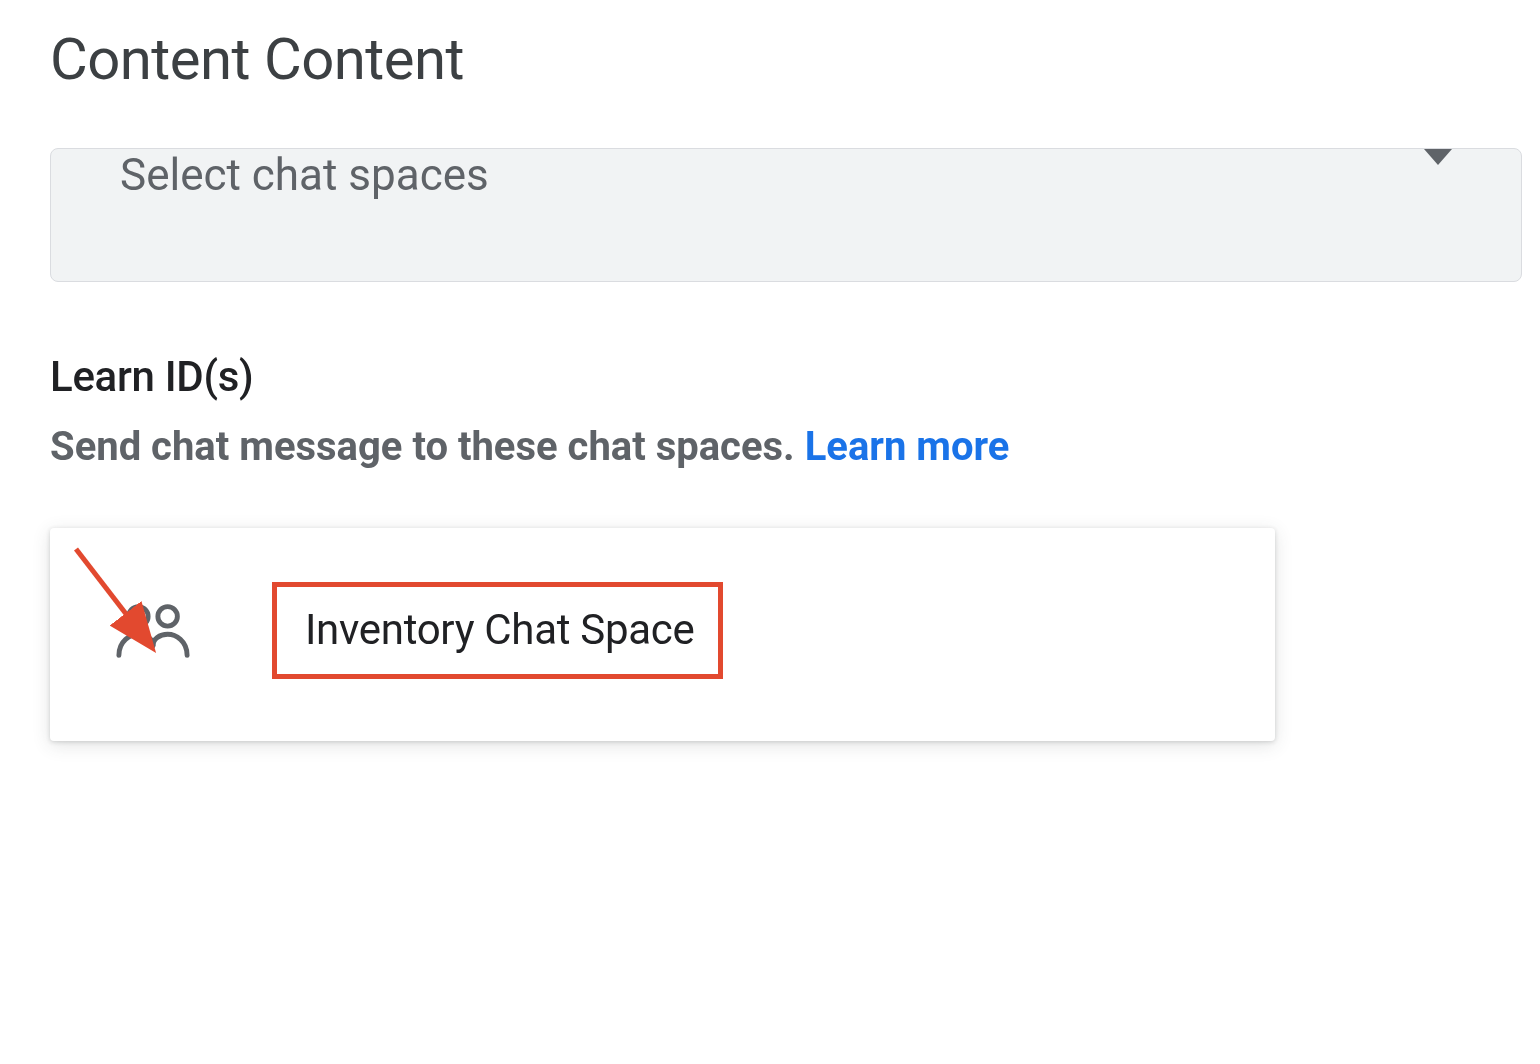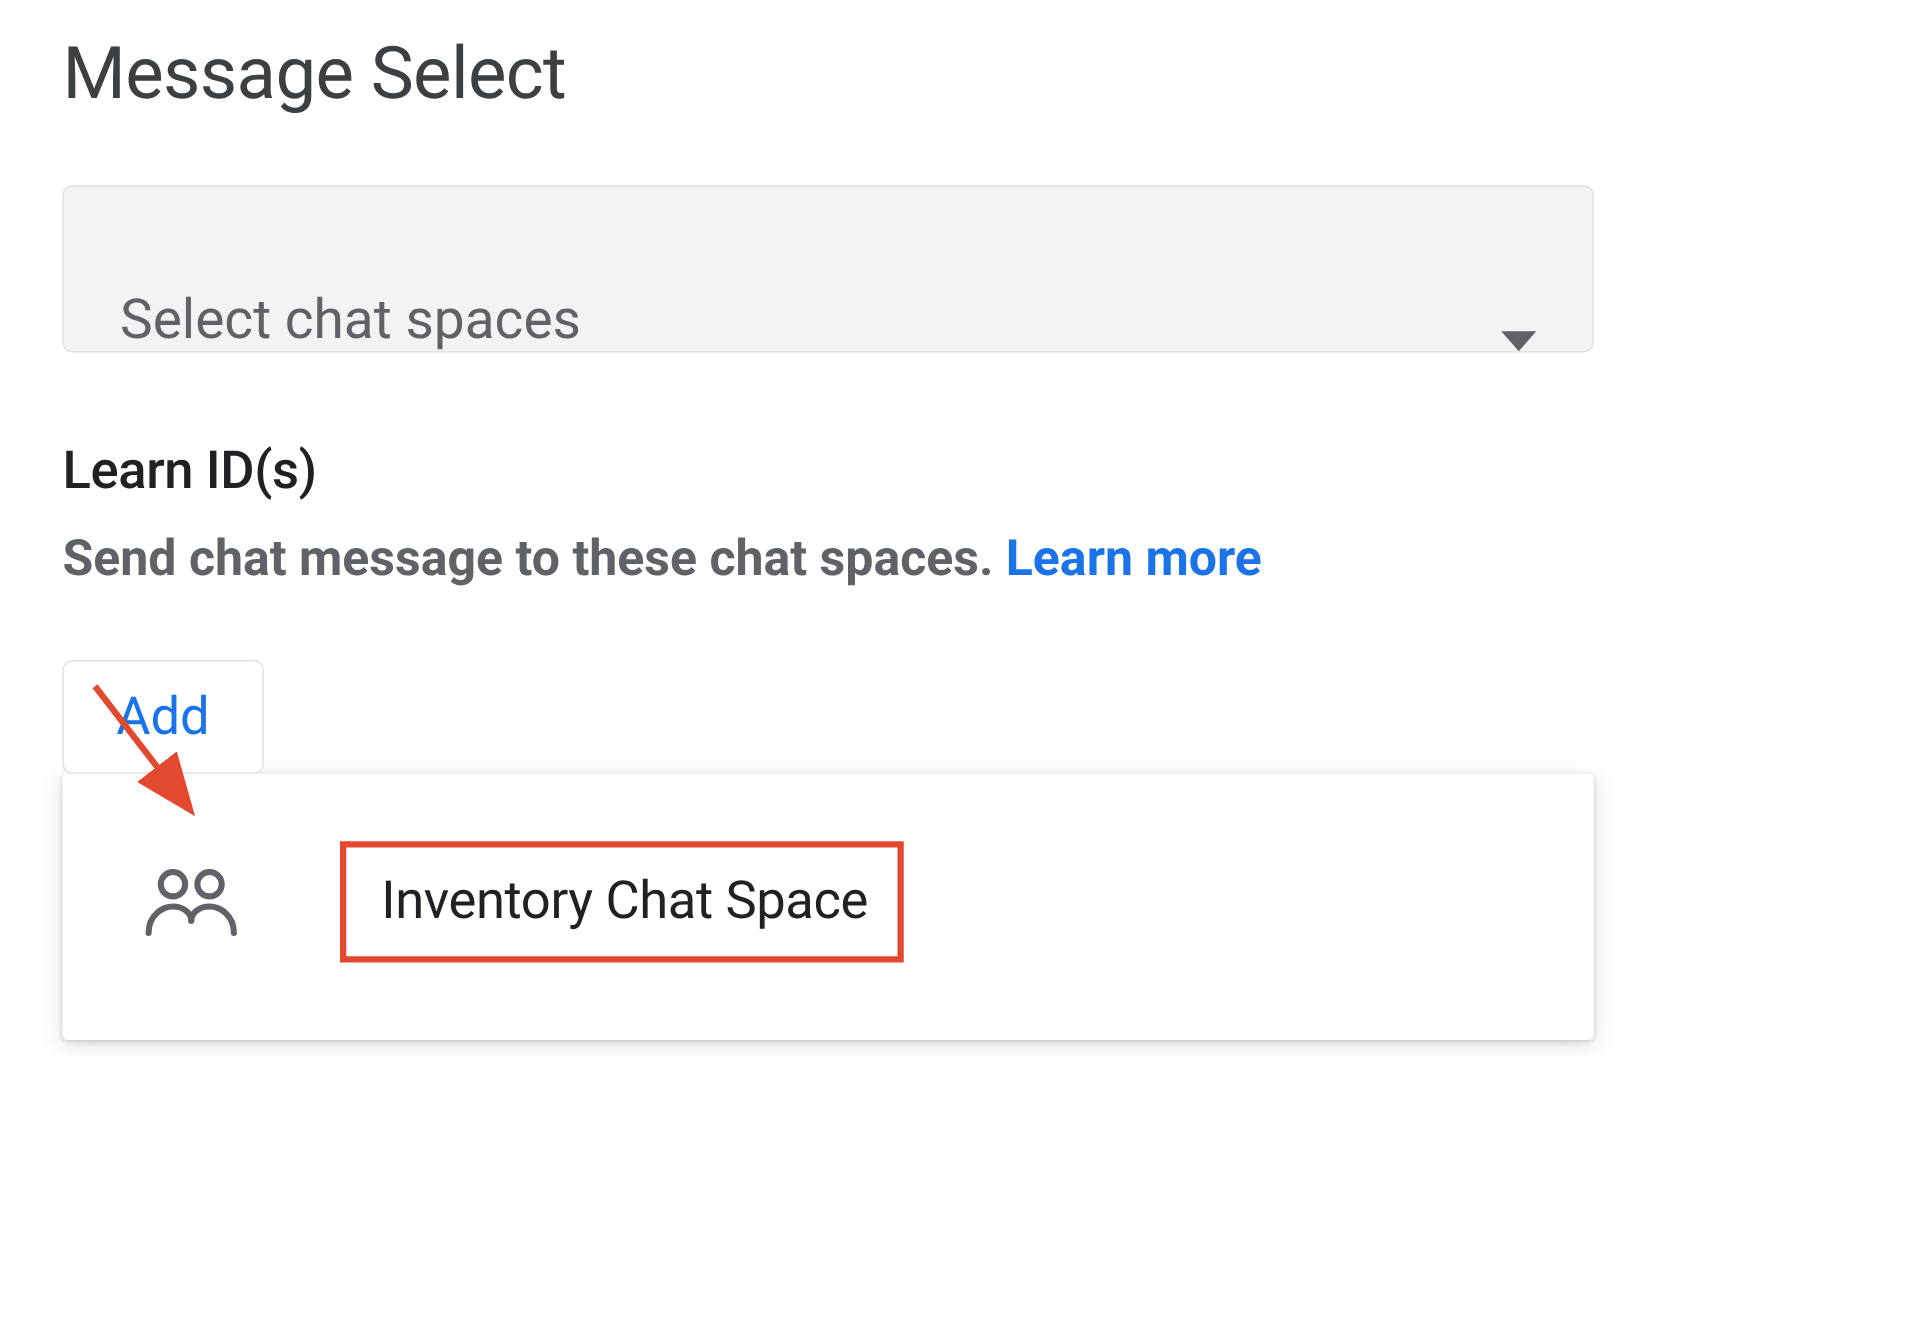--- a/index.html
+++ b/index.html
@@ -13,29 +13,29 @@
       color: #202124;
     }
     .page-title {
       font-size: 58px;
       font-weight: 400;
       color: #3c4043;
       margin-bottom: 55px;
       letter-spacing: -0.5px;
     }
     .select-box {
-      width: 1225px;
+      width: 1472px;
       height: 134px;
       background: #f1f3f4;
       border: 1px solid #dadce0;
       border-radius: 8px;
       display: flex;
-      align-items: flex-end;
+      align-items: flex-start;
       justify-content: space-between;
-      padding: 0 45px;
+      padding: 0 69px;
       cursor: pointer;
       margin-bottom: 70px;
     }
     .select-label {
       font-size: 44px;
       color: #5f6368;
       font-weight: 400;
     }
     .chevron-down {
       width: 0;
@@ -113,34 +113,33 @@
       font-weight: 400;
       letter-spacing: -0.3px;
     }
     .content-wrapper { position: relative; }
   </style>
 </head>
 <body>
 
 <div class="content-wrapper">
 
-  <h1 class="page-title">Message Select</h1>
+  <h1 class="page-title">Content Content</h1>
 
   <div class="select-box">
     <span class="select-label">Select chat spaces</span>
     <span class="chevron-down"></span>
   </div>
 
   <div class="section-label">Learn ID(s)</div>
 
   <div class="section-desc">
     <span>Send chat message to these chat spaces. </span><a class="learn-more">Learn more</a>
   </div>
 
-  <button class="add-btn">Add</button>
 
   <div class="dropdown-panel">
     <div class="dropdown-item">
       <span class="people-icon">
         <svg viewBox="0 0 48 36" fill="none" stroke="#5f6368" stroke-width="3">
           <circle cx="15" cy="9" r="6"></circle>
           <circle cx="33" cy="9" r="6"></circle>
           <path d="M3 33 C3 24 10 20 15 20 C20 20 24 23 24 27" stroke-linecap="round"></path>
           <path d="M24 27 C24 23 28 20 33 20 C38 20 45 24 45 33" stroke-linecap="round"></path>
         </svg>

